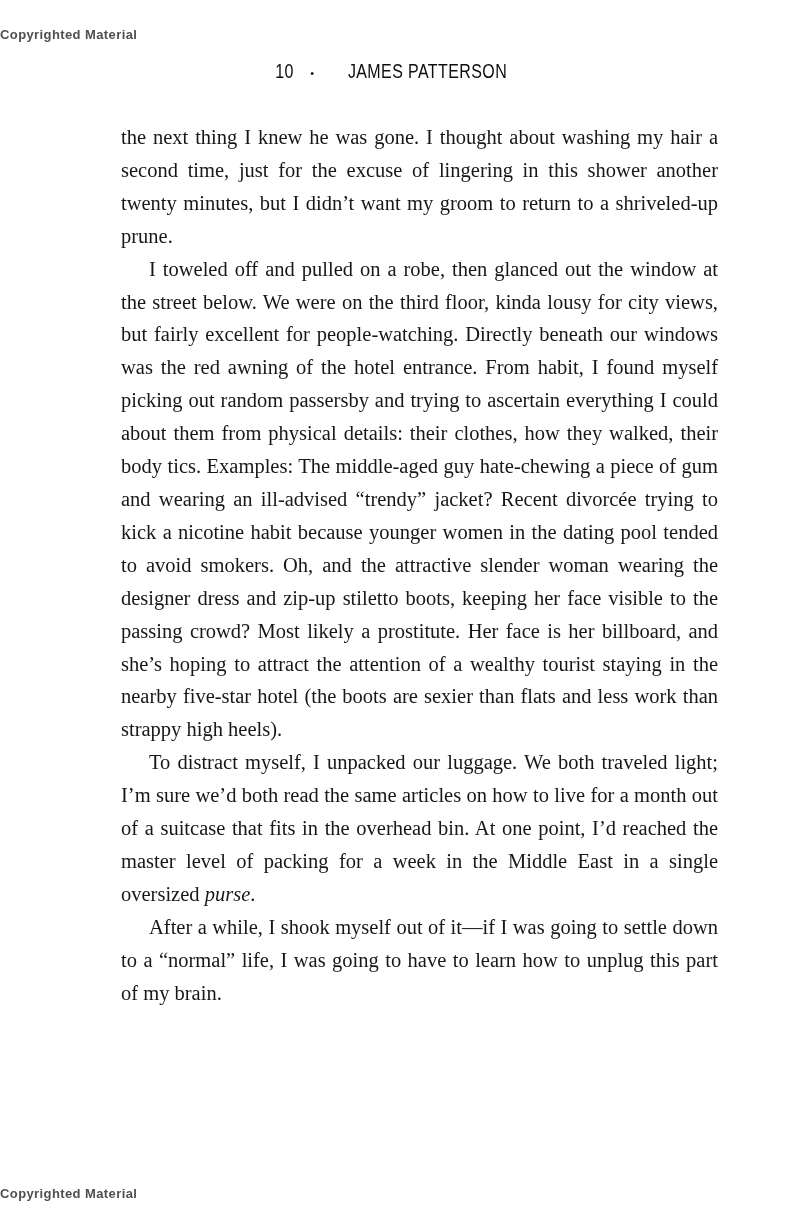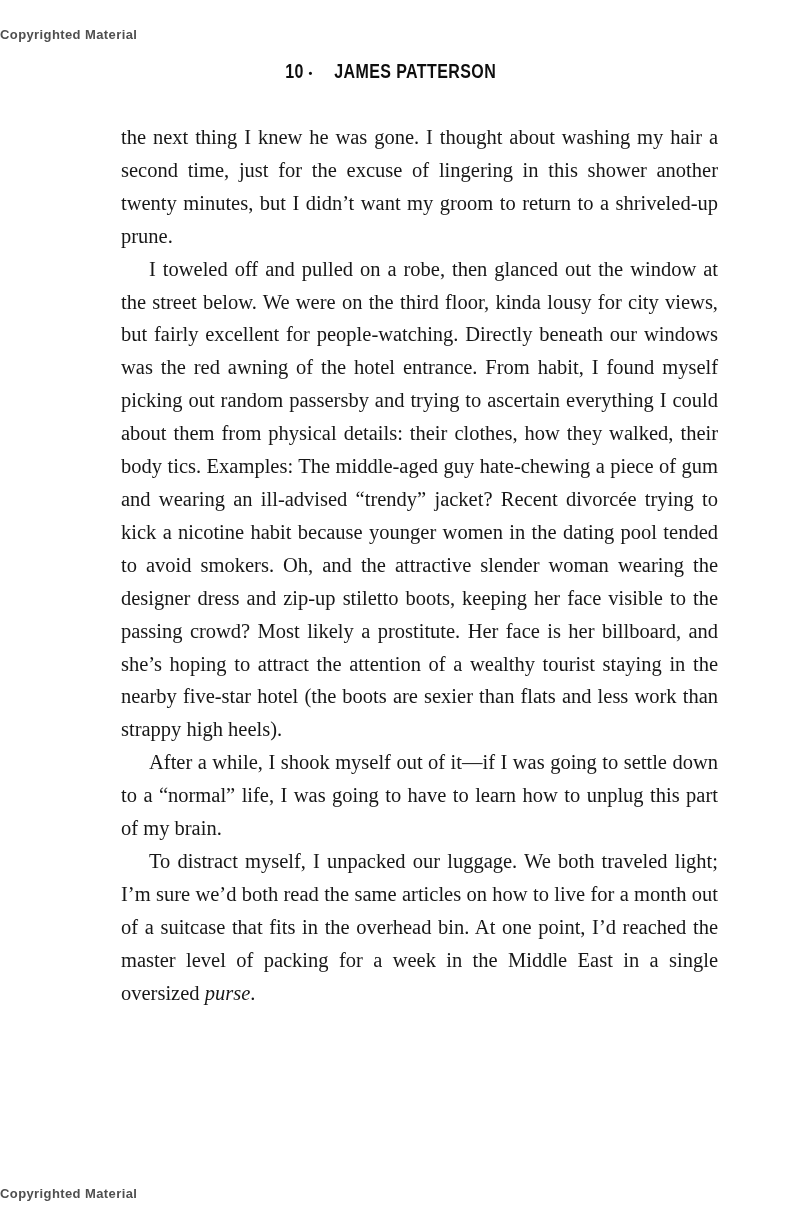--- a/index.html
+++ b/index.html
@@ -30,24 +30,24 @@
   .notice-bottom { top: 1186px; }
 
   .running-head {
     position: absolute;
     top: 60px;
     left: 0;
     width: 100%;
     display: flex;
     justify-content: center;
     align-items: center;
-    gap: 0;
+    gap: 12px;
     color: #0e0e0e;
     font-family: "Liberation Sans", sans-serif;
-    font-weight: bold;
+    font-weight: normal;
   }
   .running-head .pagenum,
   .running-head .author {
     display: inline-block;
     font-size: 20px;
     letter-spacing: 0.5px;
     transform: scaleX(0.80);
     white-space: nowrap;
   }
   .running-head .sep {
@@ -83,19 +83,19 @@
 
   <div class="running-head">
     <span class="pagenum">10</span>
     <span class="sep">•</span>
     <span class="author">JAMES PATTERSON</span>
   </div>
 
   <div class="book-text">
       <p>the next thing I knew he was gone. I thought about washing my hair a second time, just for the excuse of lingering in this shower another twenty minutes, but I didn’t want my groom to return to a shriveled-up prune.</p>
       <p class="indent">I toweled off and pulled on a robe, then glanced out the window at the street below. We were on the third floor, kinda lousy for city views, but fairly excellent for people-watching. Directly beneath our windows was the red awning of the hotel entrance. From habit, I found myself picking out random passersby and trying to ascertain everything I could about them from physical details: their clothes, how they walked, their body tics. Examples: The middle-aged guy hate-chewing a piece of gum and wearing an ill-advised “trendy” jacket? Recent divorcée trying to kick a nicotine habit because younger women in the dating pool tended to avoid smokers. Oh, and the attractive slender woman wearing the designer dress and zip-up stiletto boots, keeping her face visible to the passing crowd? Most likely a prostitute. Her face is her billboard, and she’s hoping to attract the attention of a wealthy tourist staying in the nearby five-star hotel (the boots are sexier than flats and less work than strappy high heels).</p>
+      <p class="indent">To distract myself, I unpacked our luggage. We both traveled light; I’m sure we’d both read the same articles on how to live for a month out of a suitcase that fits in the overhead bin. At one point, I’d reached the master level of packing for a week in the Middle East in a single oversized <em>purse</em>.</p>
       <p class="indent">After a while, I shook myself out of it—if I was going to settle down to a “normal” life, I was going to have to learn how to unplug this part of my brain.</p>
-      <p class="indent">To distract myself, I unpacked our luggage. We both traveled light; I’m sure we’d both read the same articles on how to live for a month out of a suitcase that fits in the overhead bin. At one point, I’d reached the master level of packing for a week in the Middle East in a single oversized <em>purse</em>.</p>
     </div>
 
   <div class="notice notice-bottom">Copyrighted Material</div>
 
 </div>
 
 </body></html>

